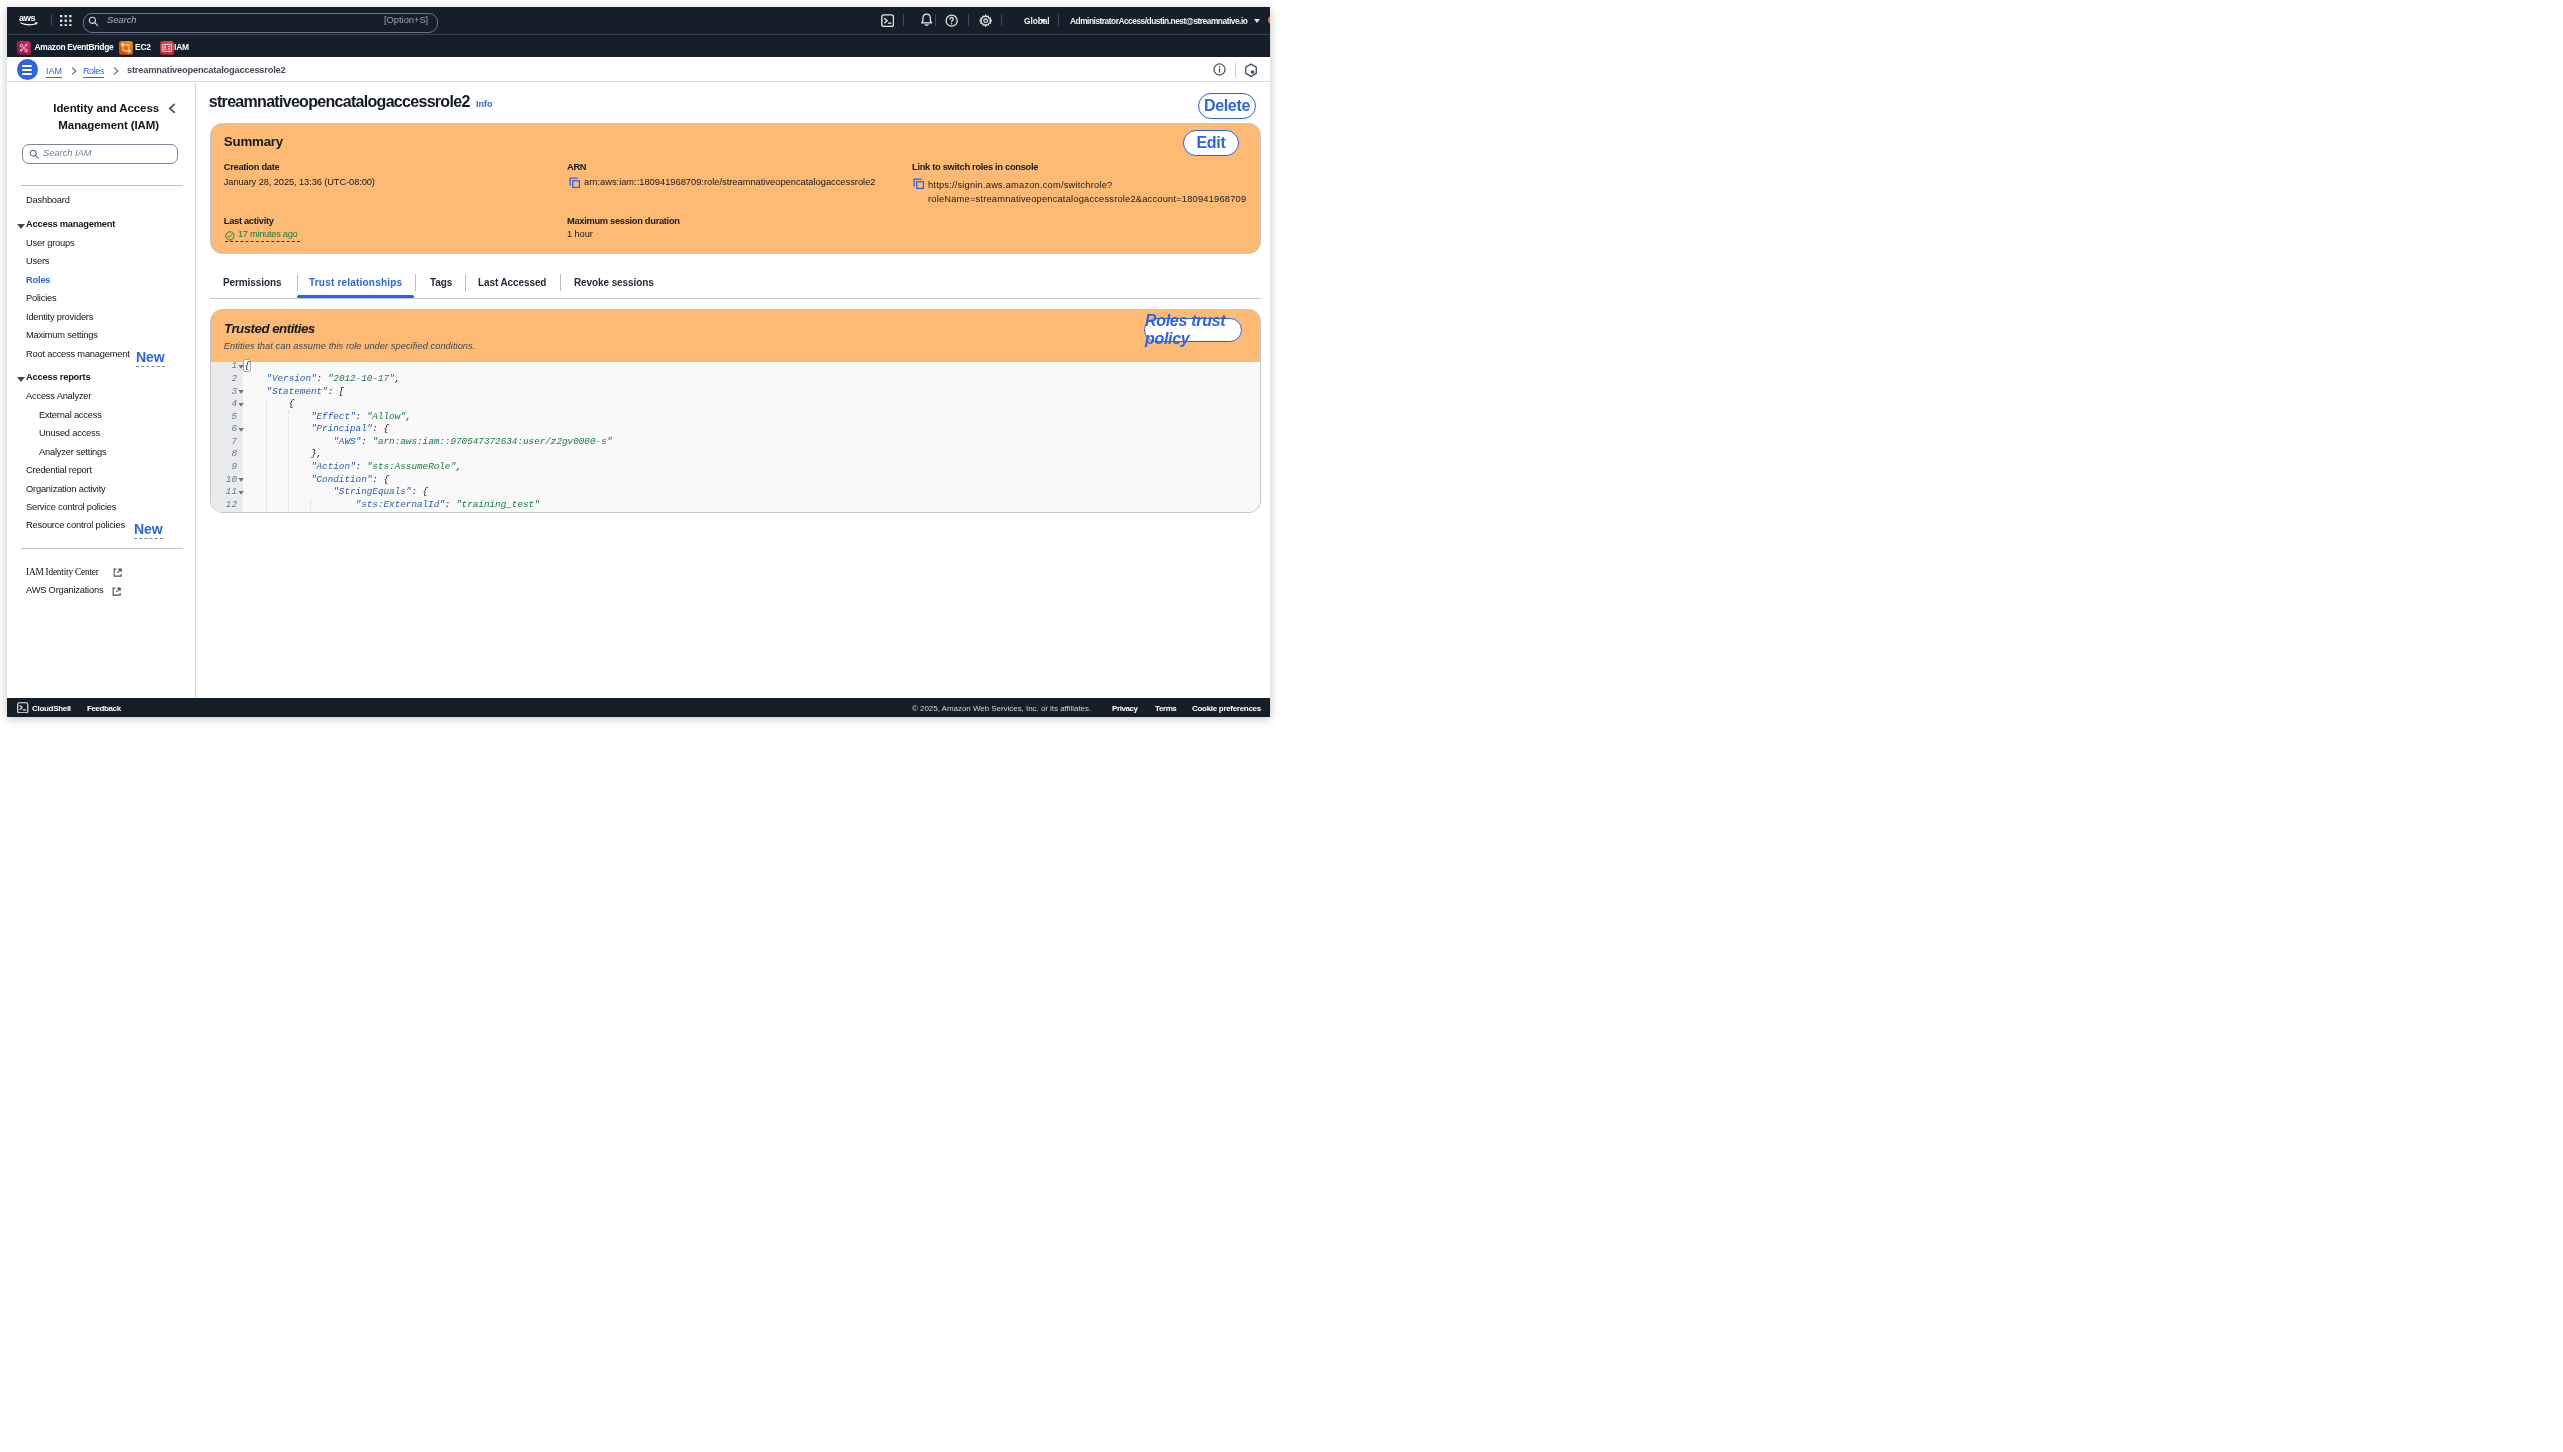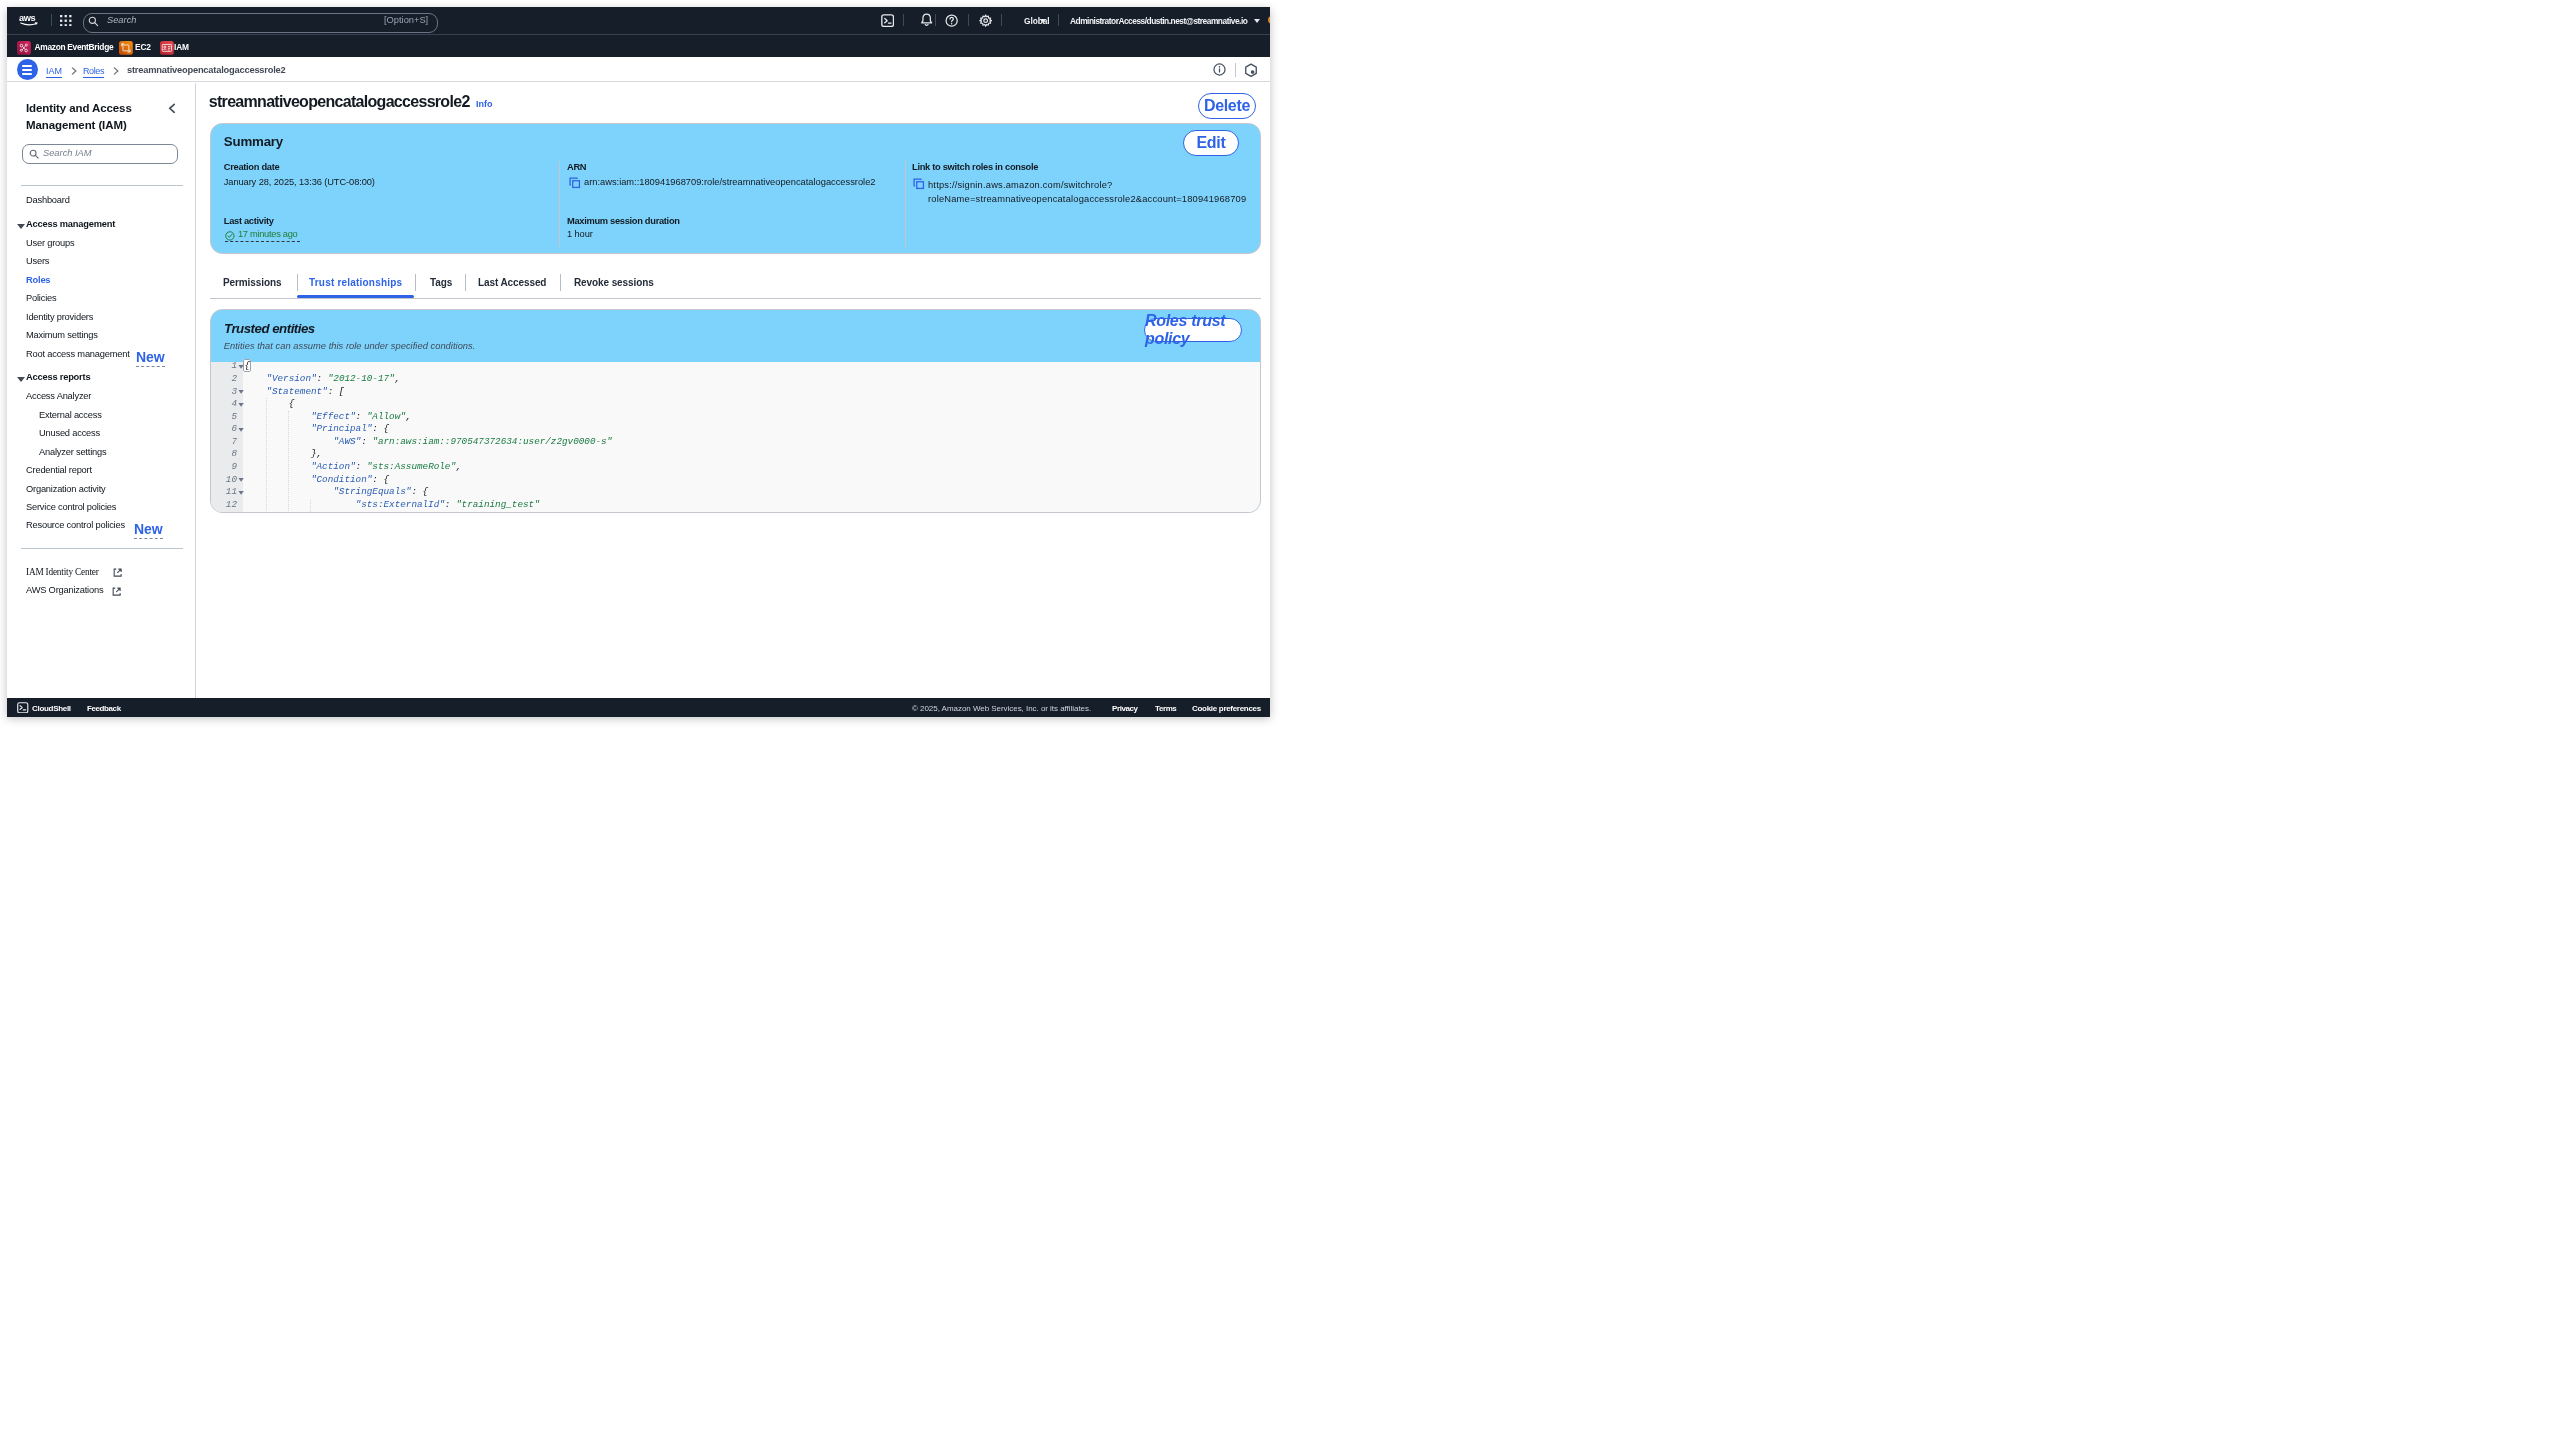--- a/index.html
+++ b/index.html
@@ -5,29 +5,29 @@
   * { margin:0; padding:0; box-sizing:border-box; }
   html,body { width:1282px; height:726px; background:#fff; font-family:"Liberation Sans", sans-serif; }
   .win { position:absolute; left:7px; top:7px; width:1263px; height:710px; background:#fff;
          box-shadow:0 1.8px 9px rgba(0,0,0,.25); overflow:hidden; }
   .abs { position:absolute; }
   :root { }
   .topnav { position:absolute; left:0; top:0; width:100%; height:27px; background:#161e2a; }
   .favbar { position:absolute; left:0; top:27px; width:100%; height:23.6px; background:#161e2a; border-top:0.9px solid #39434f; }
   .crumb  { position:absolute; left:0; top:50px; width:100%; height:25.4px; background:#fff; border-bottom:0.9px solid #d8dadf; }
   .content{ position:absolute; left:0; top:76px; width:100%; height:616px; background:#fff; }
-  .sidebar{ position:absolute; left:0; top:0; width:189px; height:100%; border-right:0.9px solid #d3d5da; }
+  .sidebar{ position:absolute; left:0; top:0; width:189px; height:100%; border-right:0.9px solid #d3d5da;text-align:right; }
   .mainc  { position:absolute; left:189px; top:0; right:0; height:100%; }
   .footer { position:absolute; left:0; top:691px; width:100%; height:19px; background:#161e2a; }
   .t { position:absolute; white-space:nowrap; line-height:1; }
   .blue { color:#2e63e7; }
   .btn { position:absolute; border:1.8px solid #2e63e7; border-radius:13.3px; color:#2e63e7;
          font-weight:bold; font-size:16px; display:flex; align-items:center; justify-content:center;
          letter-spacing:-0.3px; background:#fff; }
-  .card { position:absolute; background:#7dd3fc; border:0.9px solid #c5c6cd; border-radius:12.4px; }
+  .card { position:absolute; background:#fdba74; border:0.9px solid #c5c6cd; border-radius:12.4px; }
   .vline { position:absolute; width:0.9px; background:#c5c6cd; }
   .si { font-size:9.3px; color:#0f151c; letter-spacing:-0.2px; }
   .si.b { font-weight:bold; }
   .nb { font-size:14px; font-weight:bold; color:#2e63e7; border-bottom:0.9px dashed #7d8998; padding-bottom:2px; letter-spacing:-0.1px; }
   .caret { width:0; height:0; border-left:4px solid transparent; border-right:4px solid transparent; border-top:5.3px solid #414a55; }
   .lbl { font-size:9.3px; font-weight:bold; color:#131a22; letter-spacing:-0.3px; }
   .val { font-size:9.3px; color:#16191f; letter-spacing:-0.1px; }
   .tab { font-size:10px; font-weight:bold; letter-spacing:-0.1px; }
   .tsep { top:191px; width:0.9px; height:17.3px; background:#b7bdc7; }
   .code { font-family:"Liberation Mono", monospace; font-size:9.3px; line-height:12.6px; color:#16191f; }

